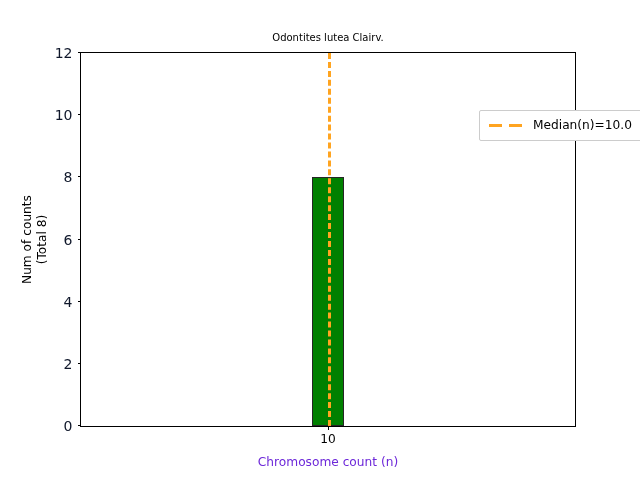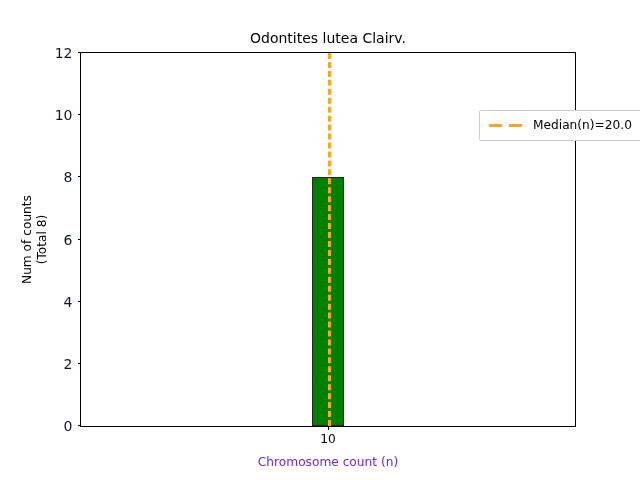--- a/index.html
+++ b/index.html
@@ -25,21 +25,21 @@
     background: #ffffff;
   }
 
   
   #chart-title {
     position: absolute;
     left: 80px;
     top: 29px;
     width: 496px;
     text-align: center;
-    font-size: 14px;
+    font-size: 10px;
     line-height: 18px;
     color: #000000;
     white-space: nowrap;
   }
 
   
   #plot-area {
     position: absolute;
     left: 80px;
     top: 52px;
@@ -223,21 +223,21 @@
 
     <div class="xtick" style="left:50%;"></div>
     <div class="xtick-label" style="left:50%;">10</div>
 
     <div id="legend">
       <div id="legend-sample">
         <div class="ls-dash d1"></div>
         <div class="ls-dash d2"></div>
       </div>
       <div id="legend-text">
-        <span>Median(n)=20.0</span>
+        <span>Median(n)=10.0</span>
       </div>
     </div>
 
   </div>
 
   <div id="xlabel">Chromosome count (n)</div>
 
   <div id="ylabel">
     <span class="yl-line">Num of counts</span>
     <span class="yl-line">(Total 8)</span>

